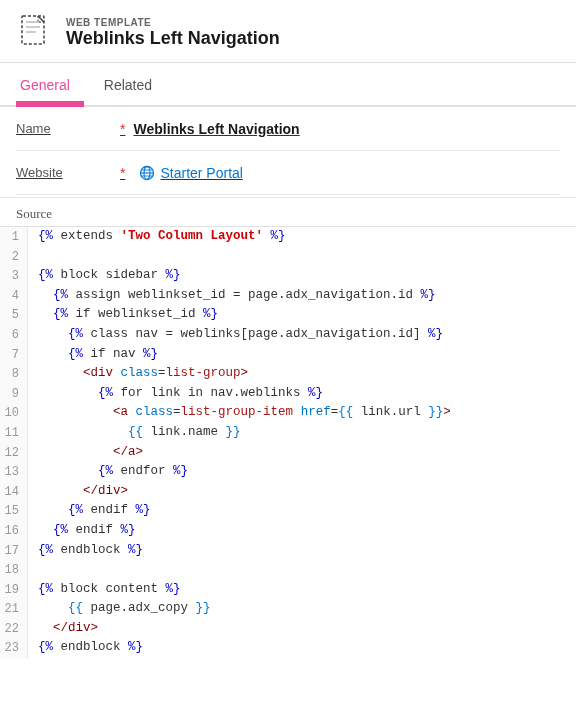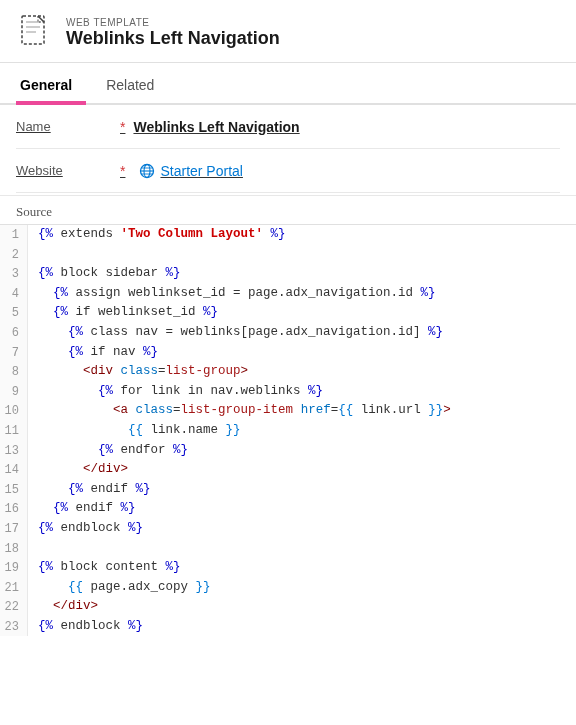--- a/index.html
+++ b/index.html
@@ -27,21 +27,21 @@
     }
     .header-text {
       display: flex;
       flex-direction: column;
     }
     .header-subtitle {
       font-size: 10px;
       color: #666;
       text-transform: uppercase;
       letter-spacing: 0.5px;
-      font-weight: 400;
+      font-weight: 700;
     }
     .header-title {
       font-size: 18px;
       font-weight: 600;
       color: #1a1a1a;
     }
 
     
     .tabs {
       display: flex;
@@ -52,23 +52,23 @@
     .tab {
       padding: 10px 14px 8px 4px;
       margin-right: 16px;
       cursor: pointer;
       font-size: 14px;
       color: #555;
       border-bottom: 2px solid transparent;
       margin-bottom: -2px;
     }
     .tab.active {
-      color: #000000;
-      border-bottom: 4px solid #ec4899;
-      font-weight: 700;
+      color: #ec4899;
+      border-bottom: 6px solid #ec4899;
+      font-weight: 400;
     }
 
     
     .form-section {
       padding: 0 16px;
       text-decoration: underline;
     }
     .form-row {
       display: flex;
       align-items: center;
@@ -263,20 +263,24 @@
   <div class="code-line">
     <span class="line-number">10</span>
     <span class="line-content">          <span class="html-red">&lt;a</span> <span class="html-attr-blue">class</span>=<span class="html-attr-value">list-group-item</span> <span class="html-attr-blue">href</span>=<span class="curly-blue">{{</span><span class="liquid-black"> link.url </span><span class="curly-blue">}}</span><span class="html-red">&gt;</span></span>
   </div>
 
   <div class="code-line">
     <span class="line-number">11</span>
     <span class="line-content">            <span class="curly-blue">{{</span><span class="liquid-black"> link.name </span><span class="curly-blue">}}</span></span>
   </div>
 
+  <div class="code-line">
+    <span class="line-number">12</span>
+    <span class="line-content">          <span class="html-red">&lt;/a&gt;</span></span>
+  </div>
 
   <div class="code-line">
     <span class="line-number">13</span>
     <span class="line-content">        <span class="liquid-blue">{%</span><span class="liquid-black"> endfor </span><span class="liquid-blue">%}</span></span>
   </div>
 
   <div class="code-line">
     <span class="line-number">14</span>
     <span class="line-content">      <span class="html-red">&lt;/div&gt;</span></span>
   </div>

